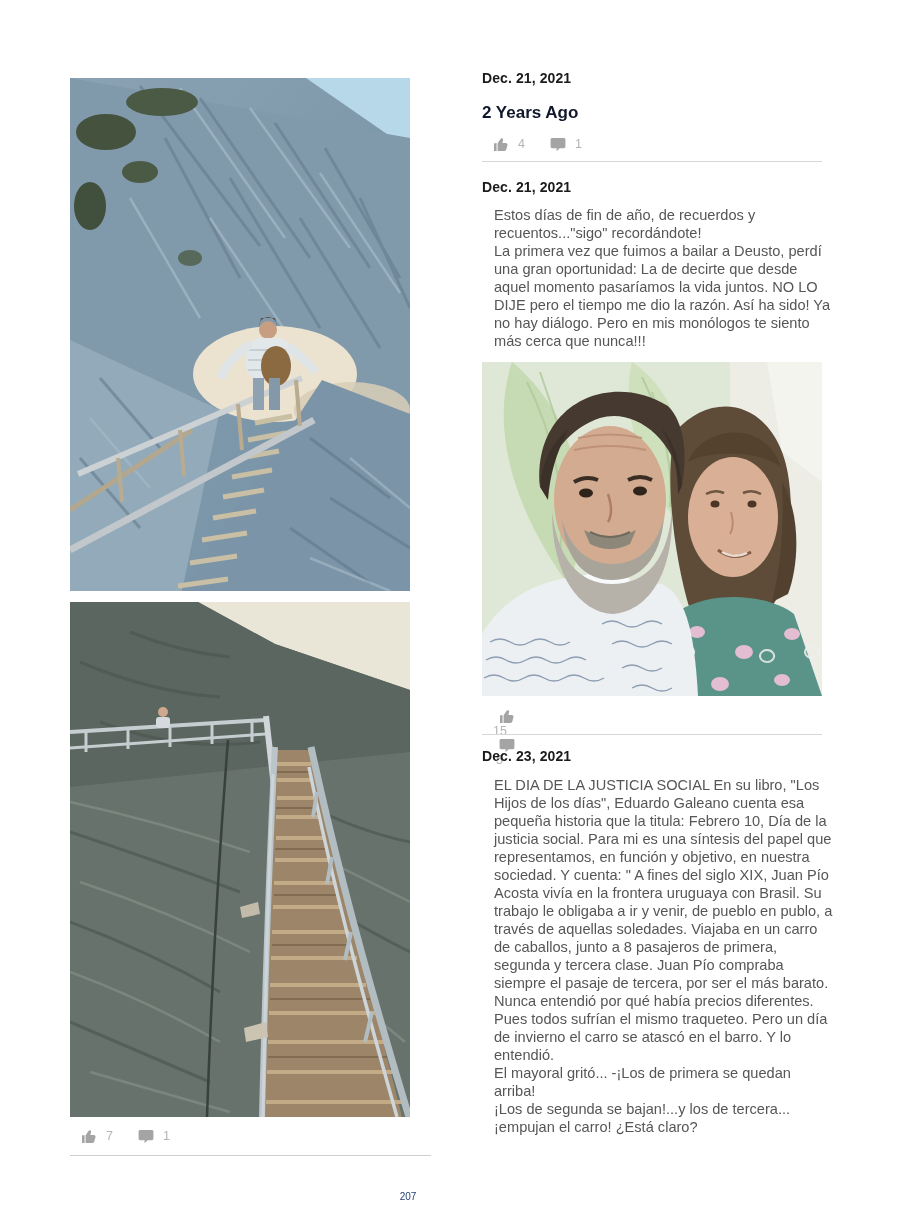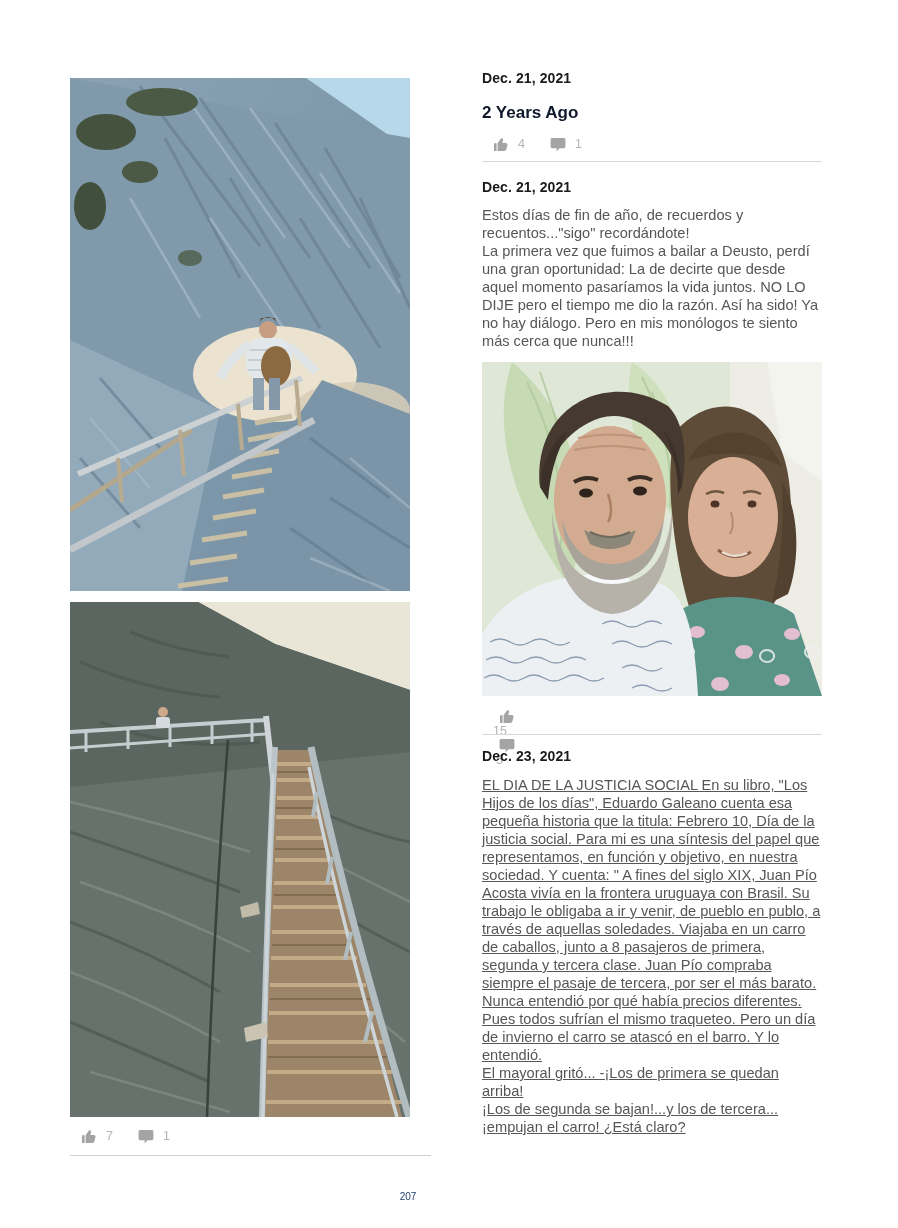--- a/index.html
+++ b/index.html
@@ -20,26 +20,26 @@
     color:#1b1b1b;letter-spacing:0.1px;
   }
   .d1{top:70px;}
   .d2{top:179px;}
   .d3{top:748px;}
   .memory-title{
     position:absolute;left:0;top:103px;margin:0;font-size:17px;
     font-weight:700;color:#0f172a;
   }
   .body-text{
-    position:absolute;left:0;margin:0;width:340px;
+    position:absolute;left:12px;margin:0;width:340px;
     font-size:14.6px;line-height:18px;color:#565656;
     white-space:pre-line;
   }
   .p1{top:206px;}
-  .p2{top:776px;text-decoration:underline;}
+  .p2{top:776px;}
   .engagement{
     position:absolute;display:flex;align-items:center;
     height:16px;padding-left:11px;
   }
   .engagement .icon{display:inline-flex;align-items:center;margin-right:9px;}
   .engagement .icon svg{display:block;}
   .engagement .count{
     font-size:12.5px;color:#b4b4b4;margin-right:24px;min-width:8px;
   }
   .e1{left:0;top:136px;}

